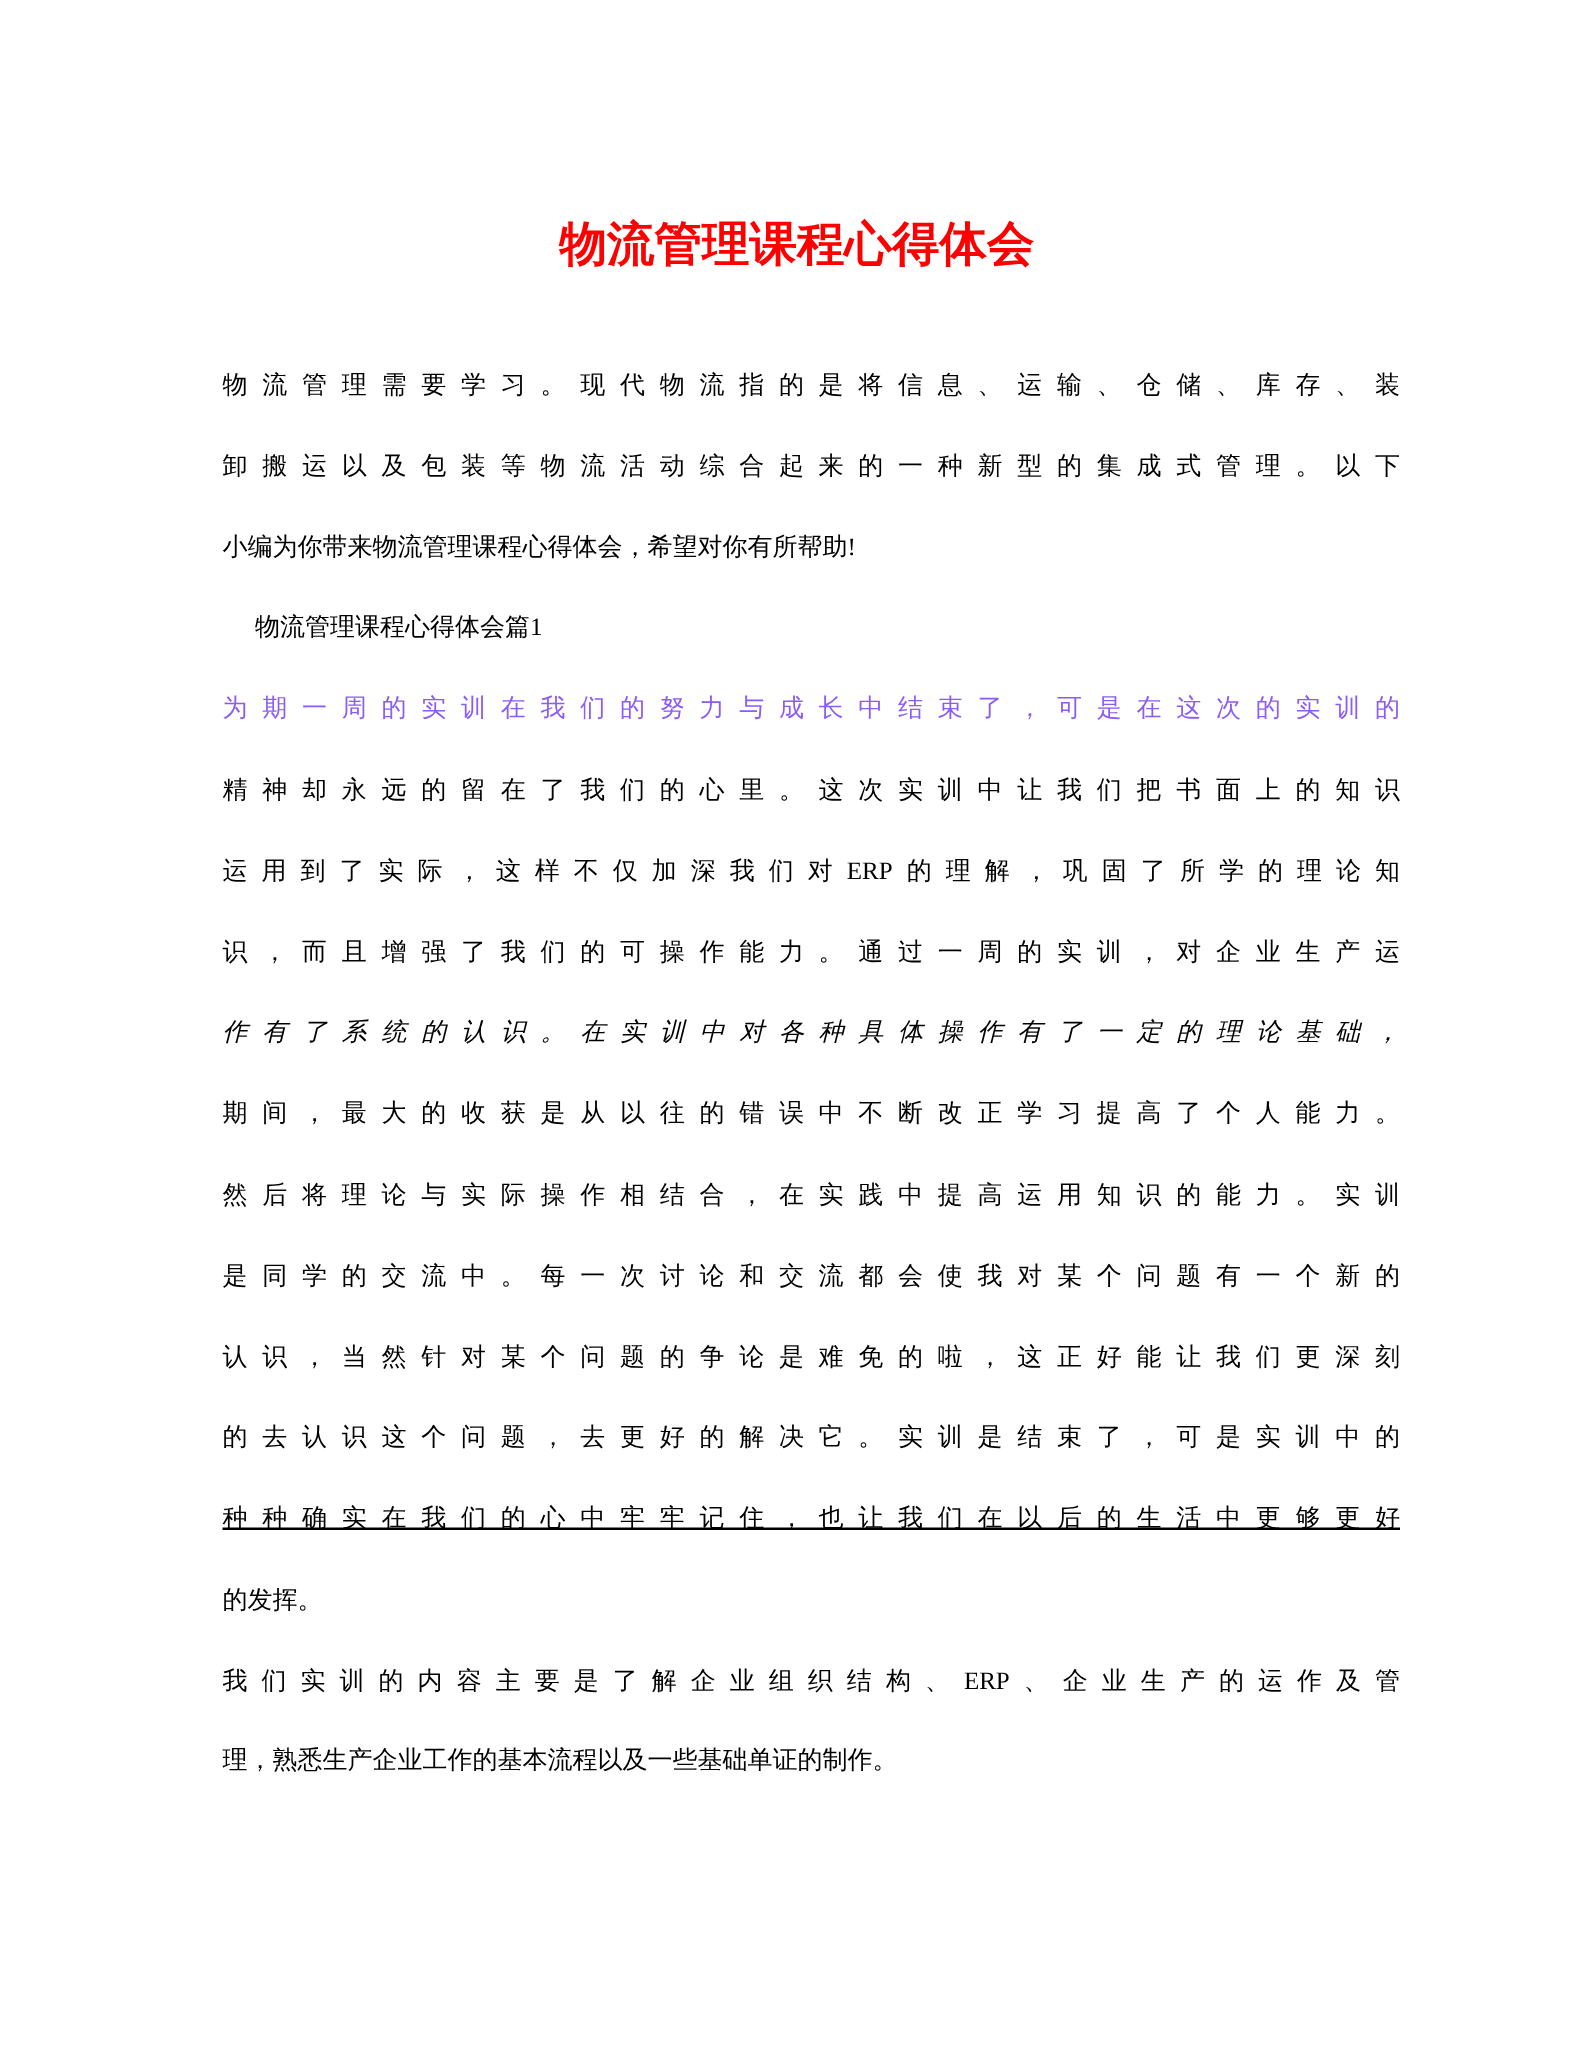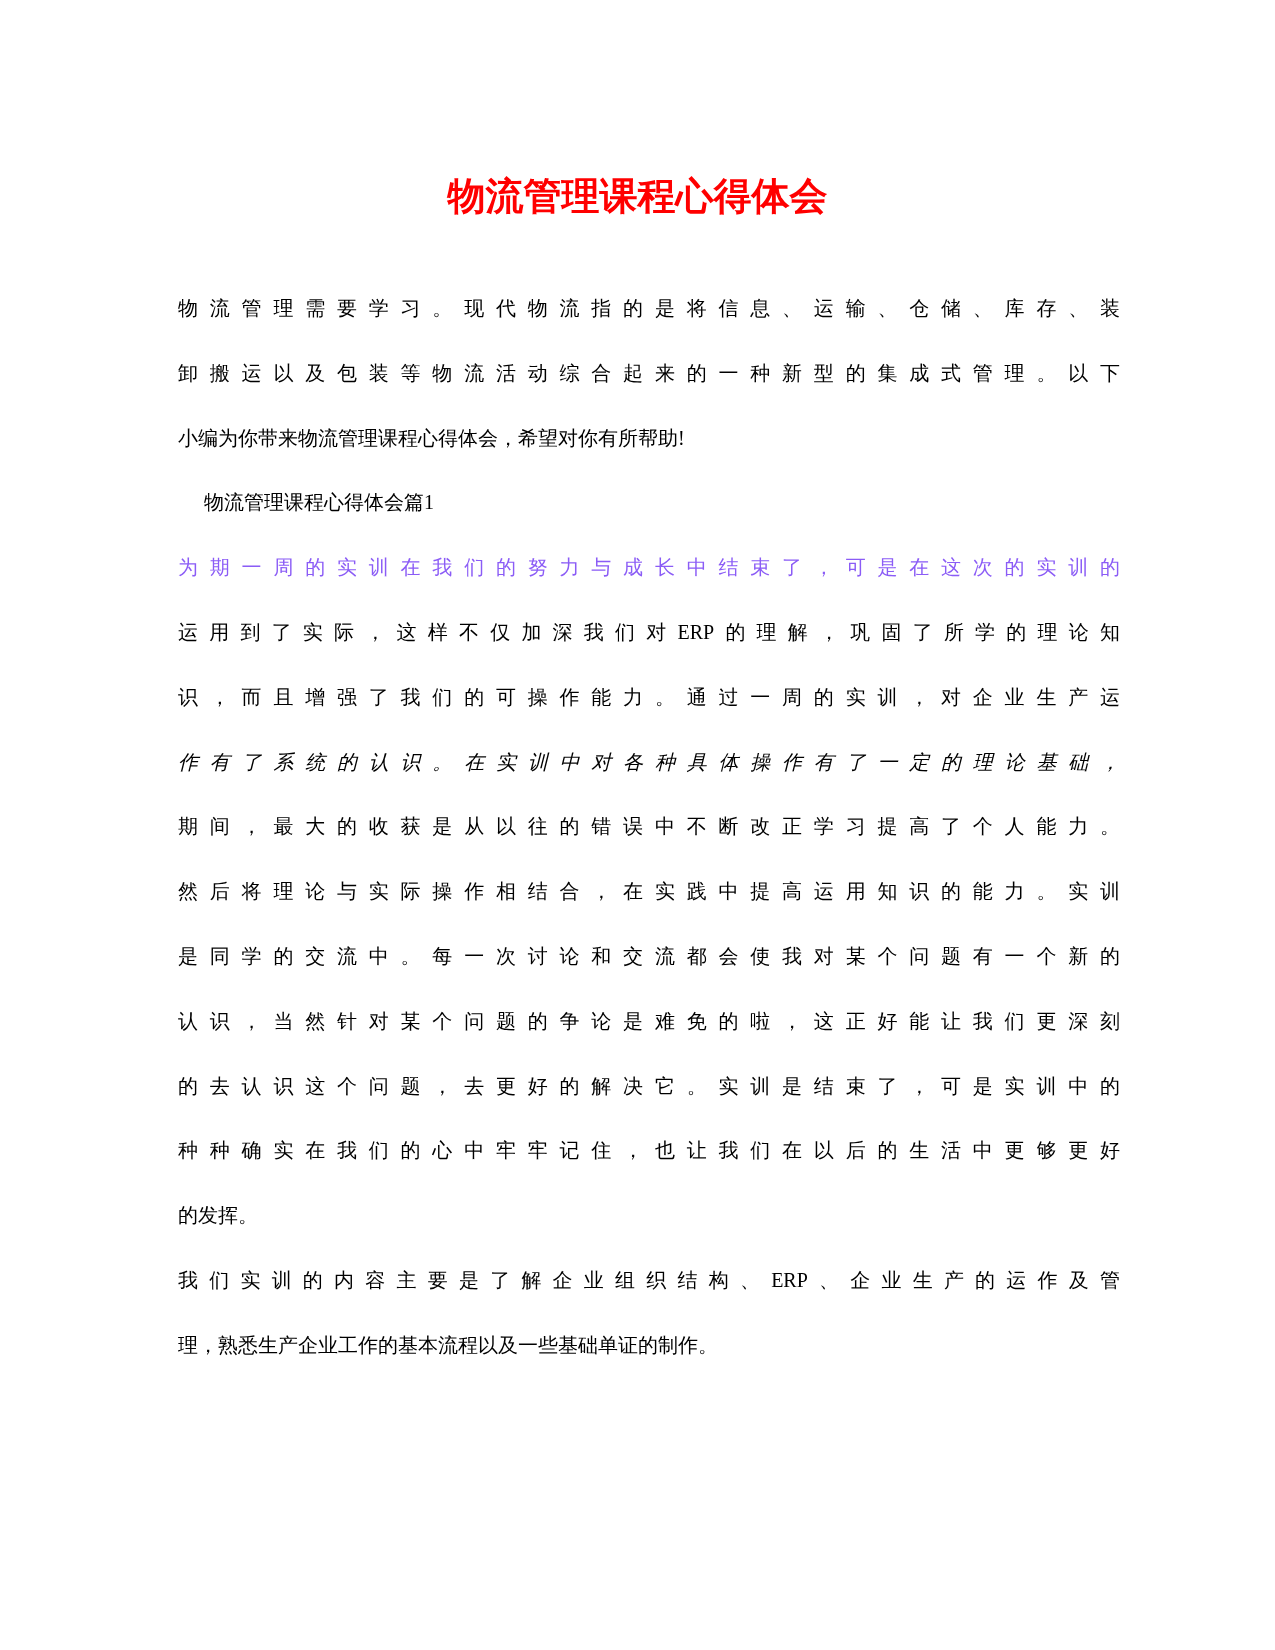--- a/index.html
+++ b/index.html
@@ -52,26 +52,27 @@
 <body>
 
 <div class="page" style="background: rgb(255, 255, 255);">
   <h1 class="doc-title" style="color: rgb(255, 0, 0);">物流管理课程心得体会</h1>
   <div class="doc-body" id="body-lines">
       <div class="line j" style="color: rgb(0, 0, 0);">物流管理需要学习。现代物流指的是将信息、运输、仓储、库存、装</div>
       <div class="line j" style="color: rgb(0, 0, 0);">卸搬运以及包装等物流活动综合起来的一种新型的集成式管理。以下</div>
       <div class="line" style="color: rgb(0, 0, 0);">小编为你带来物流管理课程心得体会，希望对你有所帮助!</div>
       <div class="line ind" style="color: rgb(0, 0, 0);">物流管理课程心得体会篇1</div>
       <div class="line j" style="color: #8b5cf6;">为期一周的实训在我们的努力与成长中结束了，可是在这次的实训的</div>
+      <div class="line j" style="color: rgb(0, 0, 0);">精神却永远的留在了我们的心里。这次实训中让我们把书面上的知识</div>
       <div class="line j" style="color: rgb(0, 0, 0);">运用到了实际，这样不仅加深我们对ERP的理解，巩固了所学的理论知</div>
       <div class="line j" style="color: rgb(0, 0, 0);">识，而且增强了我们的可操作能力。通过一周的实训，对企业生产运</div>
       <div class="line j" style="color: rgb(0, 0, 0); font-style: italic;">作有了系统的认识。在实训中对各种具体操作有了一定的理论基础，</div>
       <div class="line j" style="color: rgb(0, 0, 0);">期间，最大的收获是从以往的错误中不断改正学习提高了个人能力。</div>
       <div class="line j" style="color: rgb(0, 0, 0);">然后将理论与实际操作相结合，在实践中提高运用知识的能力。实训</div>
       <div class="line j" style="color: rgb(0, 0, 0);">是同学的交流中。每一次讨论和交流都会使我对某个问题有一个新的</div>
       <div class="line j" style="color: rgb(0, 0, 0);">认识，当然针对某个问题的争论是难免的啦，这正好能让我们更深刻</div>
       <div class="line j" style="color: rgb(0, 0, 0);">的去认识这个问题，去更好的解决它。实训是结束了，可是实训中的</div>
-      <div class="line j" style="color: rgb(0, 0, 0);">种种确实在我们的心中牢牢记住，也让我们在以后的生活中更够更好</div>
+      <div class="line j" style="color: rgb(0, 0, 0); text-decoration: underline;">种种确实在我们的心中牢牢记住，也让我们在以后的生活中更够更好</div>
       <div class="line" style="color: rgb(0, 0, 0);">的发挥。</div>
       <div class="line j" style="color: #000000;">我们实训的内容主要是了解企业组织结构、ERP、企业生产的运作及管</div>
-      <div class="line" style="color: rgb(0, 0, 0);">理，熟悉生产企业工作的基本流程以及一些基础单证的制作。</div>
+      <div class="line" style="color: rgb(0, 0, 0); font-family: Liberation Mono, monospace;">理，熟悉生产企业工作的基本流程以及一些基础单证的制作。</div>
     </div>
 </div>
 
 </body></html>

